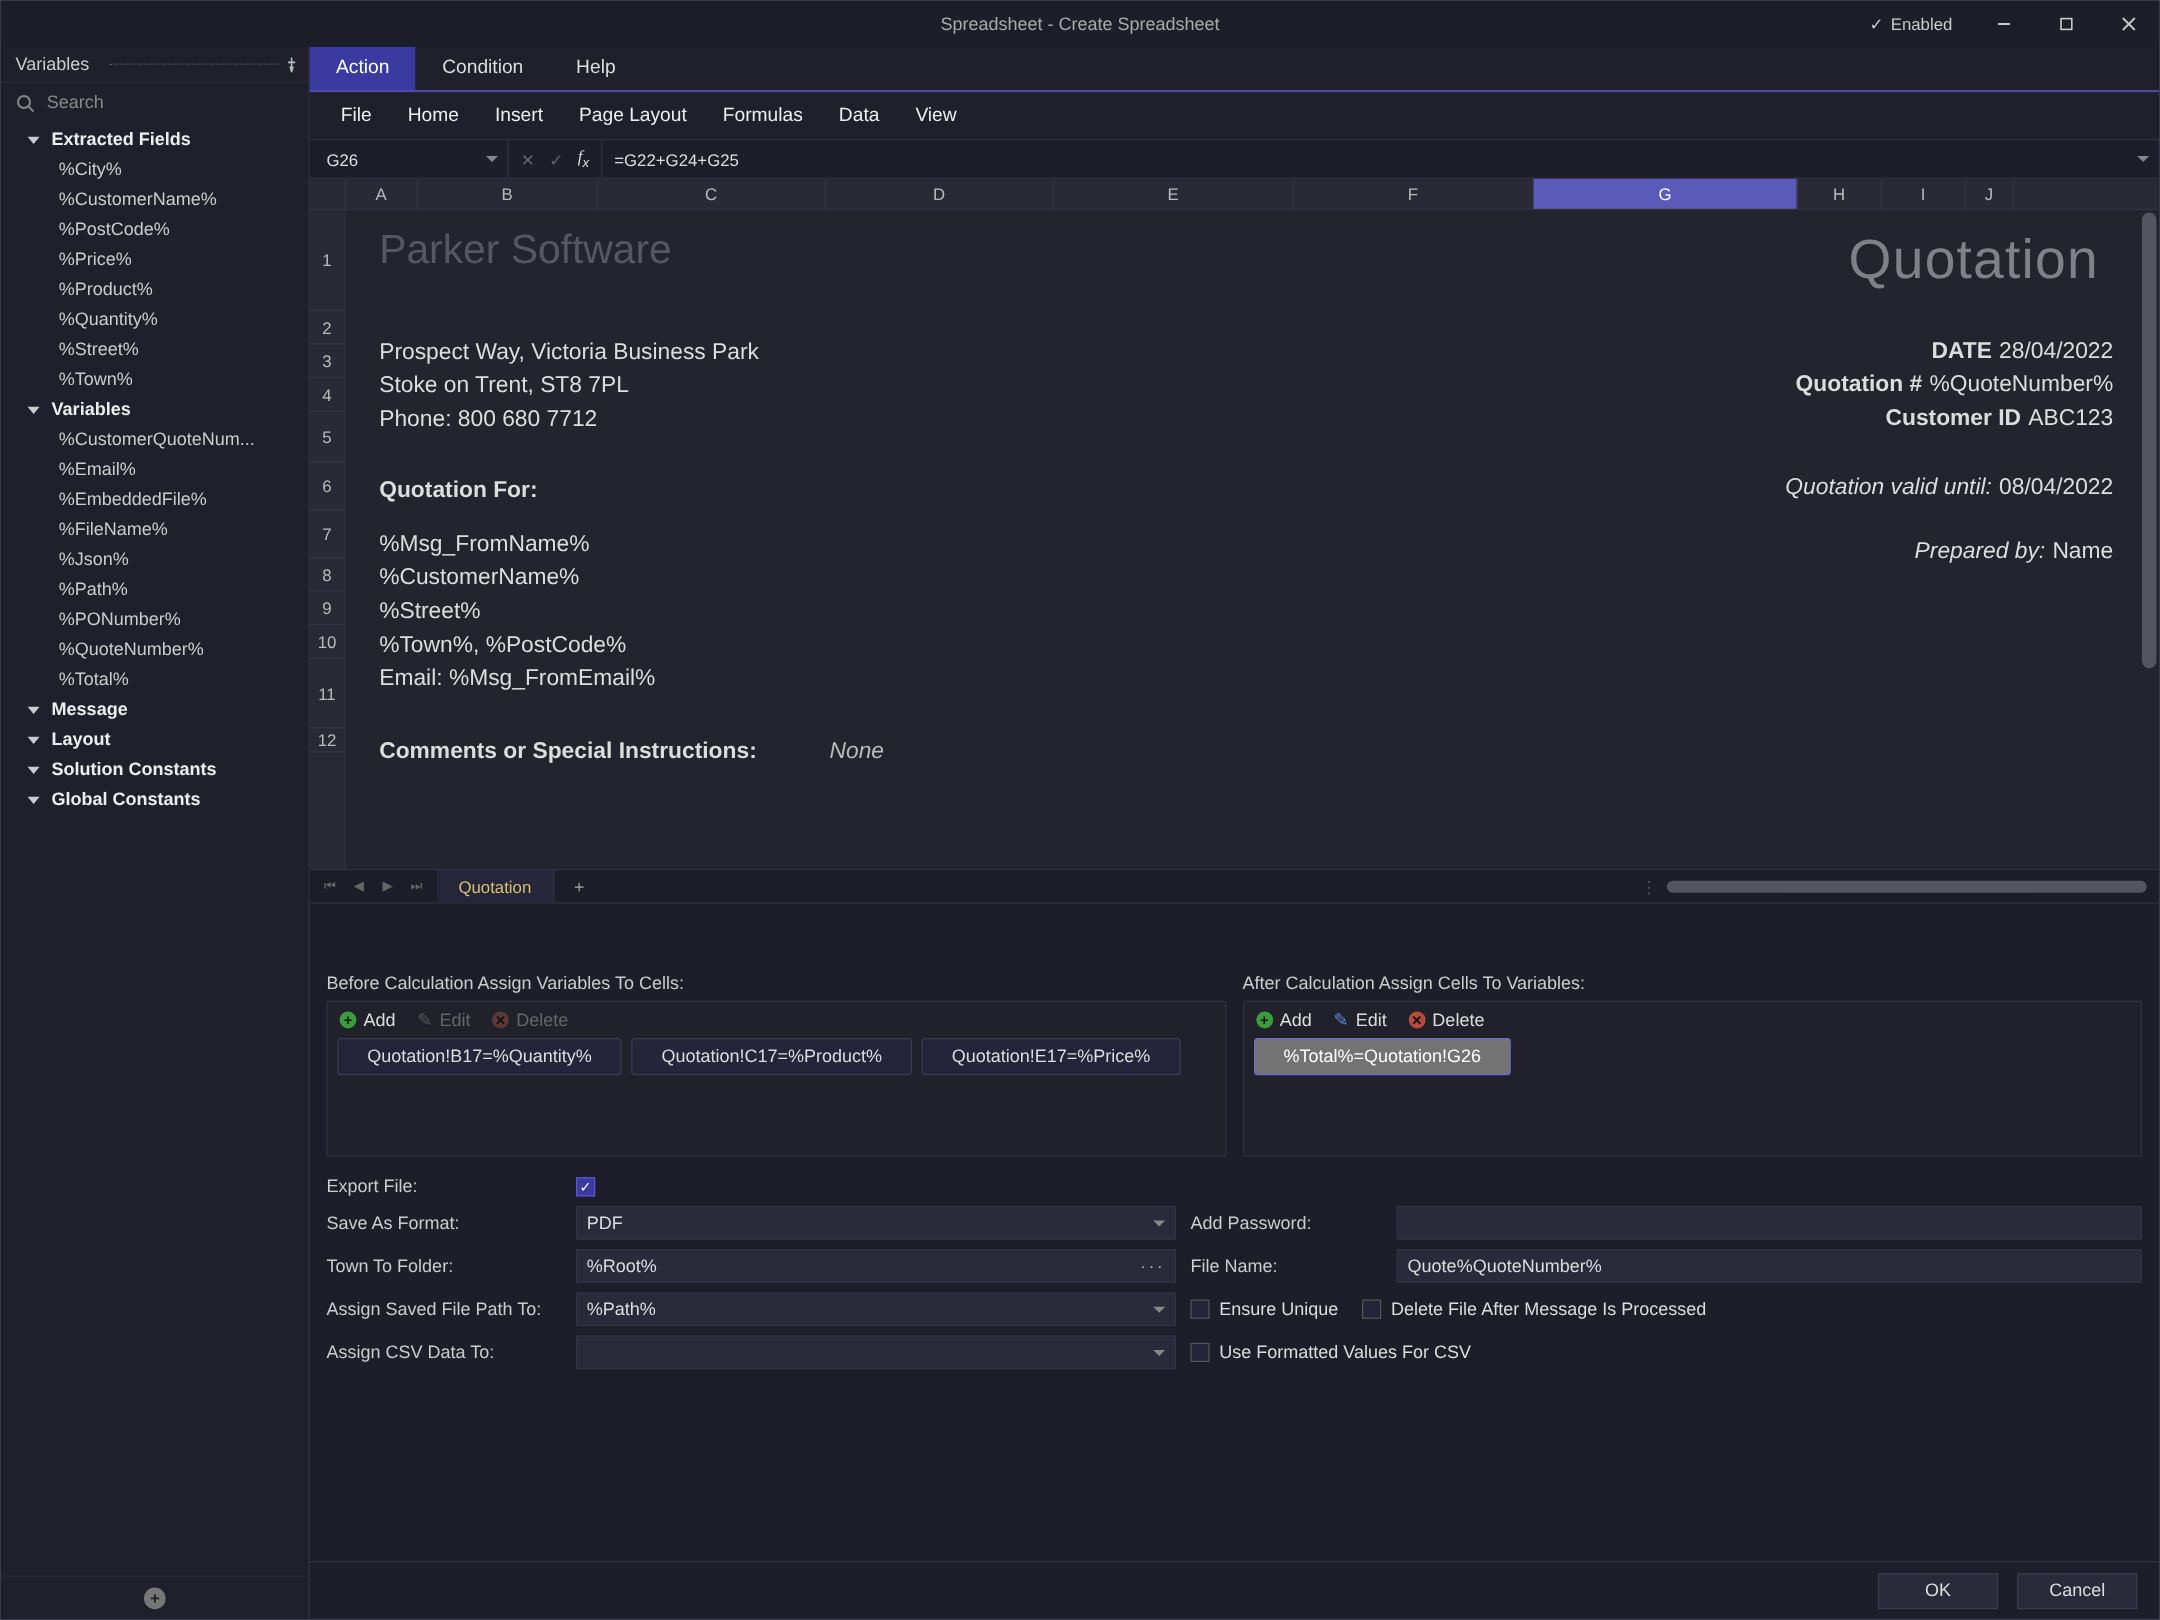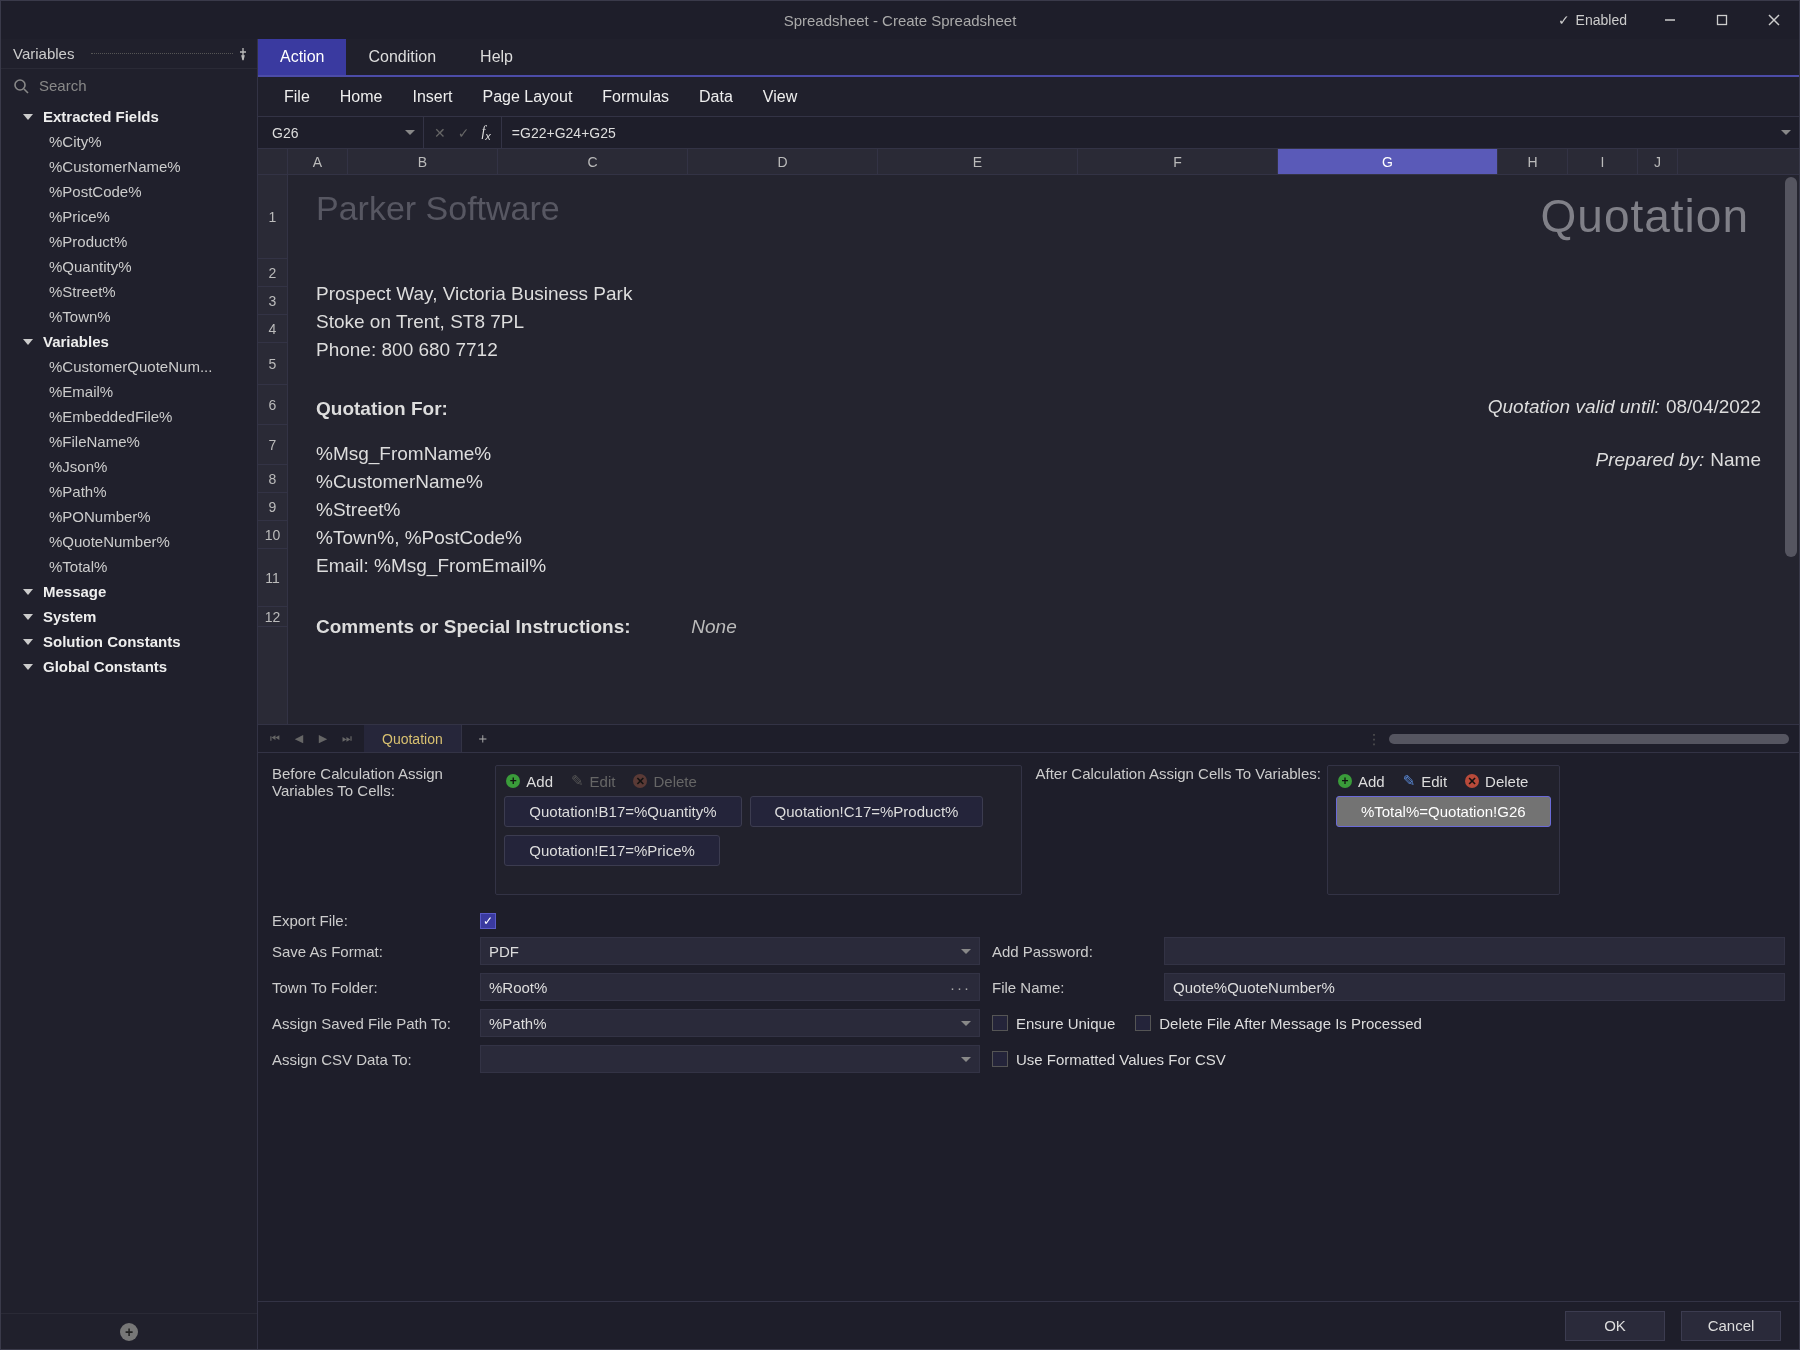--- a/index.html
+++ b/index.html
@@ -89,21 +89,21 @@
   .sheet-nav { display:flex; align-items:center; gap:2px; padding:0 6px;}
   .sheet-nav .nb { width:22px; height:20px; display:flex; align-items:center; justify-content:center; color:#666; cursor:pointer; font-size:11px;}
   .sheet-tab { display:flex; align-items:center; padding:0 18px; color:#d8c070; border-right:1px solid #333345; background:#26263a; cursor:pointer;}
   .sheet-add { display:flex; align-items:center; padding:0 14px; color:#aaa; cursor:pointer;}
   .hscroll { flex:1; display:flex; align-items:center; justify-content:flex-end; padding-right:10px;}
   .hscroll-track { width:400px; height:10px; background:#555560; border-radius:5px; position:relative;}
 
   
   .config { flex:1; display:flex; flex-direction:column; padding: 12px 14px 10px 14px; gap:6px;}
   .assign-row { display:flex; gap:14px; }
-  .assign-col { flex:1; display:flex; gap:6px;}
+  .assign-col { flex:1; display:flex; flex-direction:column; gap:6px;margin-top:46px;}
   .assign-title { font-size:15px; color:#ccc;}
   .assign-box { border:1px solid #333345; background:#21212c; height:130px; border-radius:2px; display:flex; flex-direction:column;}
   .assign-toolbar { display:flex; align-items:center; gap:18px; padding:6px 10px; font-size:15px;}
   .tb-btn { display:flex; align-items:center; gap:6px; cursor:pointer;}
   .tb-btn.disabled { color:#666;}
   .ic-plus { width:14px; height:14px; border-radius:50%; background:#3a9c3a; color:#111; display:flex;align-items:center;justify-content:center; font-weight:bold; font-size:12px;}
   .ic-edit { color:#5a8ad8;}
   .ic-edit.dis { color:#555;}
   .ic-del { width:14px; height:14px; border-radius:50%; background:#b84a3a; color:#111; display:flex;align-items:center;justify-content:center; font-weight:bold; font-size:11px;}
   .ic-del.dis { background:#5a3a36;}
@@ -205,21 +205,21 @@
           <div class="tree-item">%Path%</div>
           <div class="tree-item">%PONumber%</div>
           <div class="tree-item">%QuoteNumber%</div>
           <div class="tree-item">%Total%</div>
           <div class="tree-group-h">
             <span class="tree-caret"></span>
             <span>Message</span>
           </div>
           <div class="tree-group-h">
             <span class="tree-caret"></span>
-            <span>System</span>
+            <span>Layout</span>
           </div>
           <div class="tree-group-h">
             <span class="tree-caret"></span>
             <span>Solution Constants</span>
           </div>
           <div class="tree-group-h">
             <span class="tree-caret"></span>
             <span>Global Constants</span>
           </div>
         </div>
@@ -293,20 +293,25 @@
             </div>
           <div class="cells">
             <div class="content">
               <div class="company">Parker Software</div>
               <div class="quot">Quotation</div>
               <div class="addr">
                 <div>Prospect Way, Victoria Business Park</div>
                 <div>Stoke on Trent, ST8 7PL</div>
                 <div>Phone: 800 680 7712</div>
               </div>
+              <div class="right-block">
+                <div><span class="lbl">DATE</span><span>28/04/2022</span></div>
+                <div><span class="lbl">Quotation #</span><span>%QuoteNumber%</span></div>
+                <div><span class="lbl">Customer ID</span><span>ABC123</span></div>
+              </div>
               <div class="right-block2">
                 <span class="lbl">Quotation valid until:</span><span>08/04/2022</span>
               </div>
               <div class="right-block3">
                 <span class="lbl">Prepared by:</span><span>Name</span>
               </div>
               <div class="qfor">Quotation For:</div>
               <div class="qfor-lines">
                 <div>%Msg_FromName%</div>
                 <div>%CustomerName%</div>

